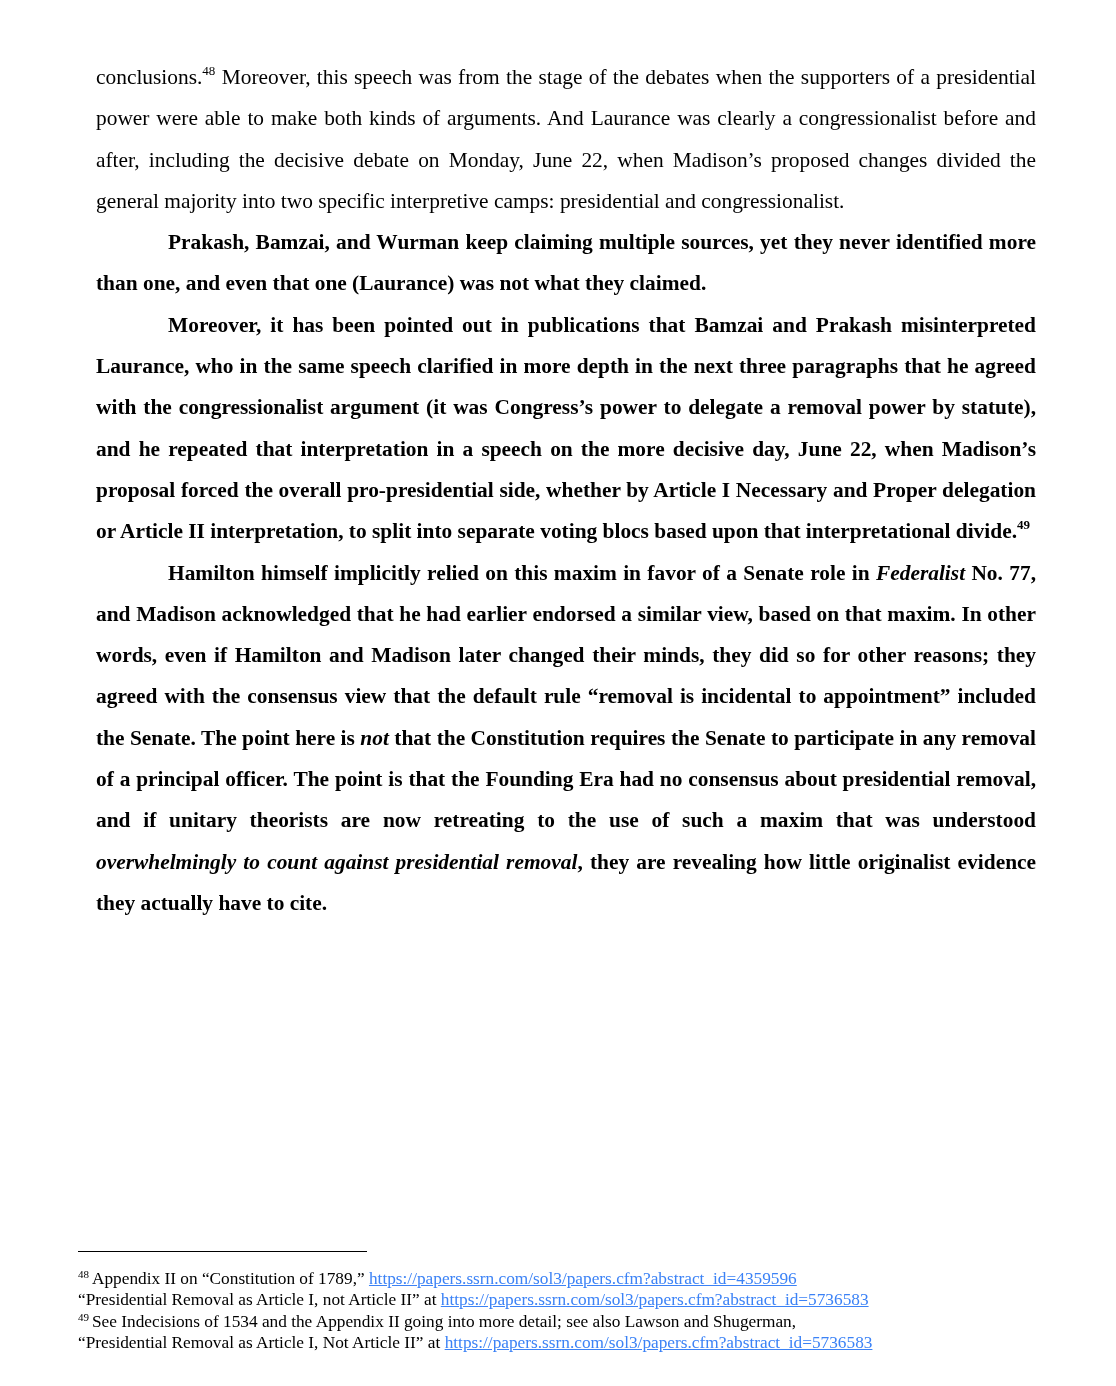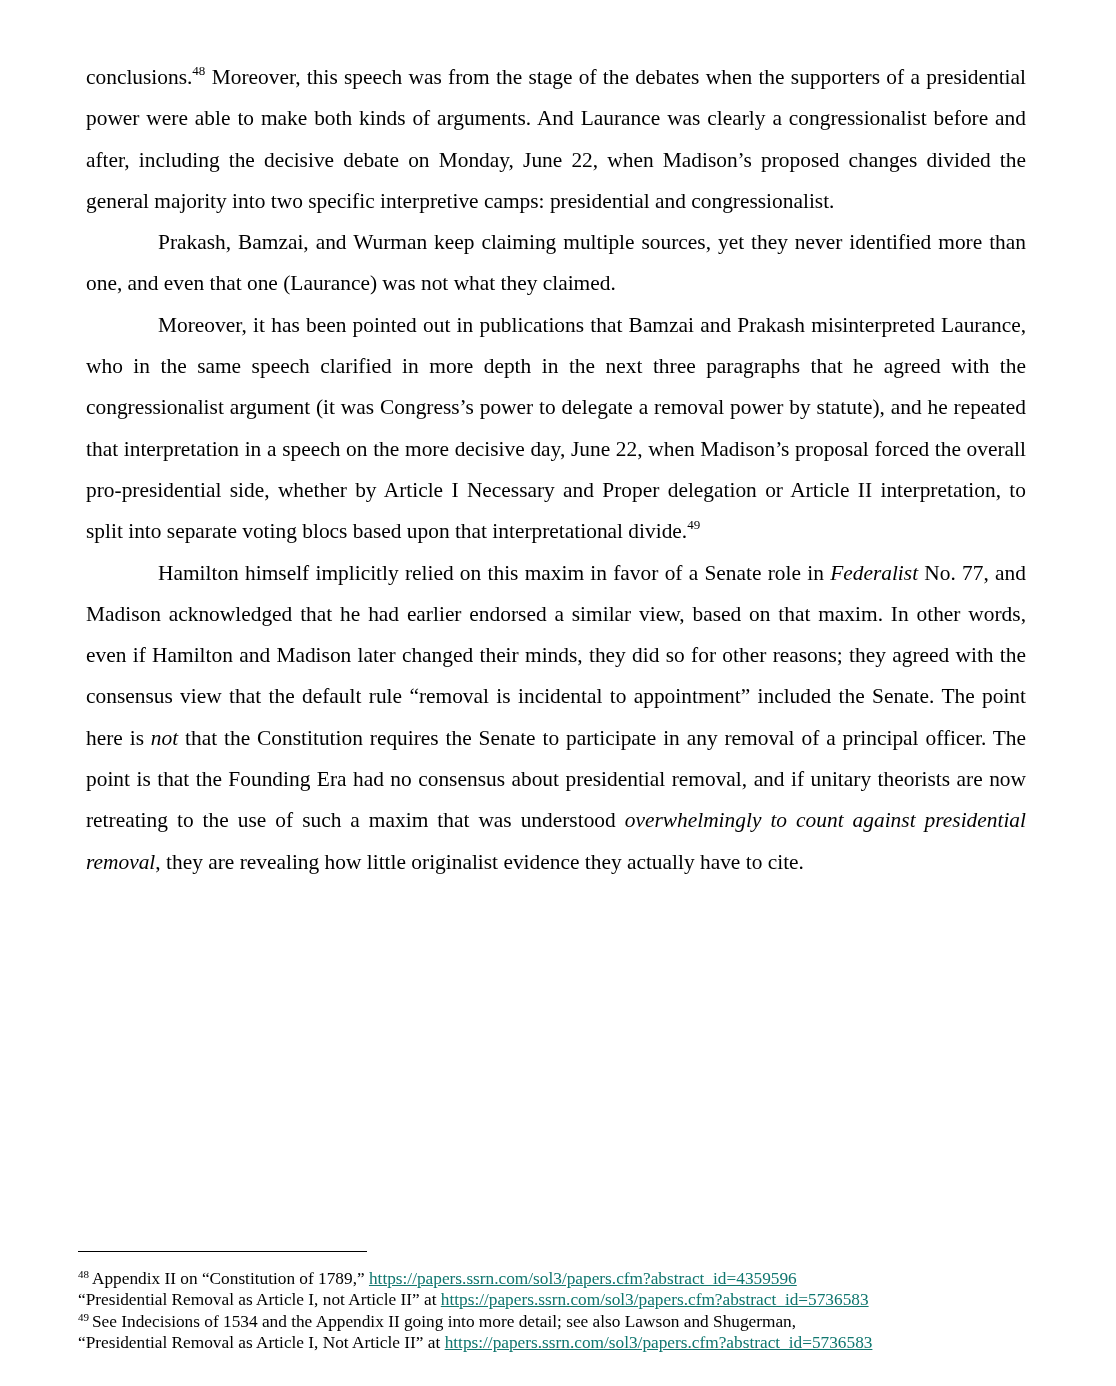--- a/index.html
+++ b/index.html
@@ -10,32 +10,33 @@
     body {
       width: 1116px;
       height: 1386px;
       position: relative;
       overflow: hidden;
       font-family: "Liberation Serif", "DejaVu Serif", serif;
       color: #000000;
     }
     .page {
       position: absolute;
-      left: 86px;
+      left: 96px;
       top: 57px;
       width: 940px;
     }
     .body-text p {
       margin: 0;
       font-size: 21.4px;
       line-height: 41.3px;
       text-align: justify;
     }
     .body-text p.indent {
       text-indent: 72px;
+      font-weight: bold;
     }
     sup.fnref {
       font-size: 13px;
       line-height: 0;
       vertical-align: 0;
       position: relative;
       top: -9px;
     }
     .fn-rule {
       position: absolute;
@@ -58,21 +59,21 @@
     }
     .footnotes sup {
       font-size: 11px;
       line-height: 0;
       position: relative;
       top: -6px;
       vertical-align: 0;
       margin-right: 3px;
     }
     a.link {
-      color: #0f766e;
+      color: #3b82f6;
       text-decoration: underline;
     }
   </style>
 </head>
 <body>
 
 <div class="page">
   <div class="body-text" id="body-text">
       <p><span>conclusions.</span><sup class="fnref">48</sup><span> Moreover, this speech was from the stage of the debates when the supporters of a presidential power were able to make both kinds of arguments.  And Laurance was clearly a congressionalist before and after, including the decisive debate on Monday, June 22, when Madison’s proposed changes divided the general majority into two specific interpretive camps: presidential and congressionalist.</span></p>
       <p class="indent"><span>Prakash, Bamzai, and Wurman keep claiming multiple sources, yet they never identified more than one, and even that one (Laurance) was not what they claimed.</span></p>

